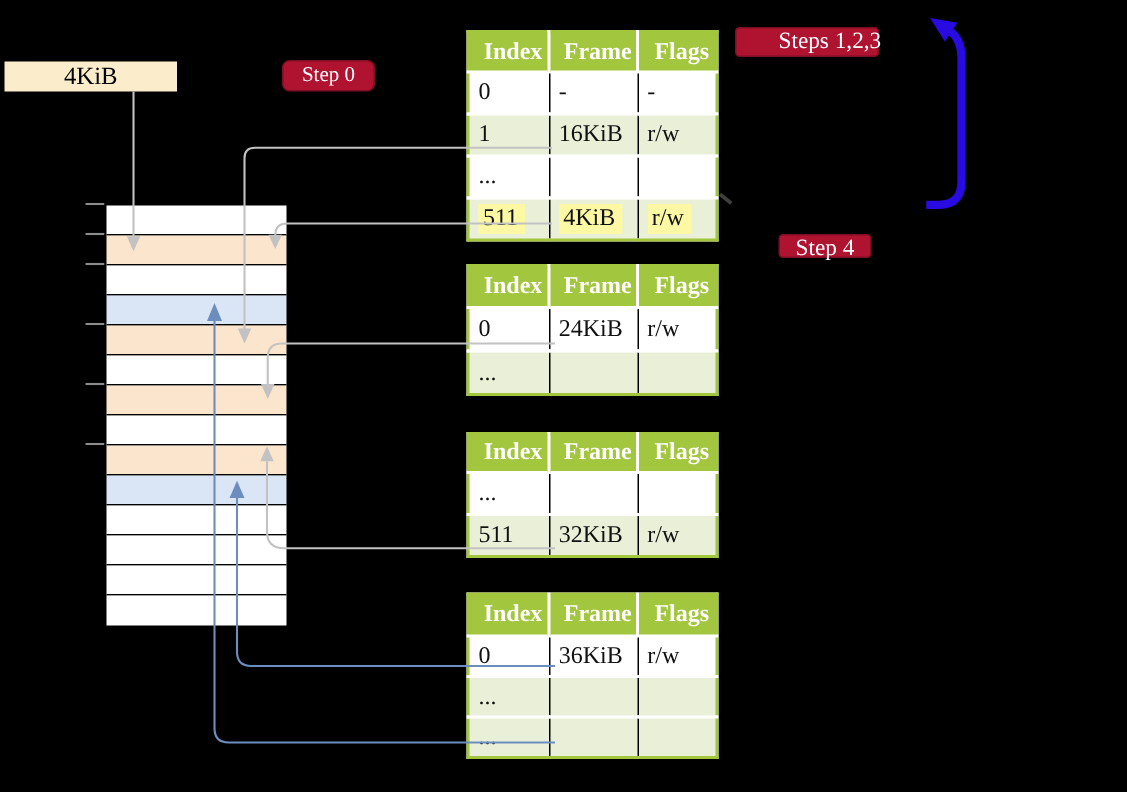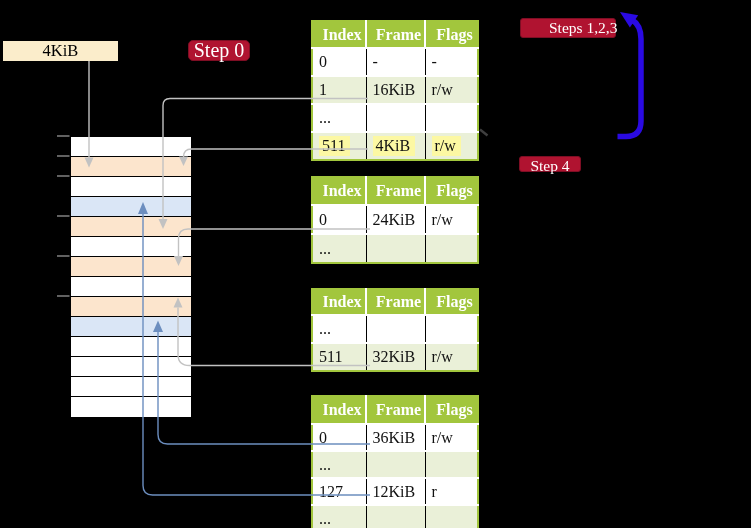--- a/index.html
+++ b/index.html
@@ -31,22 +31,22 @@
   .t3{top:288px;} .t3 th{height:24px;} .t3 td{height:26px;}
   .t4{top:395px;} .t4 th{height:26px;} .t4 td{height:25px;}
   
   .labelbox{position:absolute;text-align:center;white-space:nowrap;}
   .size-label{left:3px;top:41px;width:115px;height:20px;line-height:20px;
               background:#FBEDCB;color:#000;font-size:16.5px;}
   .badge{color:#fff;font-size:15.5px;border-radius:3px;border:1px solid #7E0E24;
          box-sizing:border-box;}
   .badge.crimson{background:#B01330;}
   .badge.violet{background:#4C2BDE;border-color:#3A1FB0;}
-  .step0{left:188px;top:40px;width:62px;height:21px;line-height:19px;border-radius:5px;font-size:20px;}
-  .steps123{left:520px;top:18px;width:96px;height:20px;line-height:18px;padding-left:28px;}
+  .step0{left:188px;top:40px;width:62px;height:21px;line-height:19px;border-radius:5px;font-size:14px;}
+  .steps123{left:490px;top:18px;width:96px;height:20px;line-height:18px;padding-left:28px;}
   .steps1234{left:650px;top:19px;width:97px;height:19px;line-height:17px;}
   .step4{left:519px;top:156px;width:62px;height:16px;line-height:17px;}
   
   svg.overlay{position:absolute;left:0;top:0;pointer-events:none;z-index:10;}
 </style>
 </head>
 <body>
 
 <div class="stage">
 
@@ -171,25 +171,20 @@
       <tbody>
         <tr>
           <td>0</td>
           <td>36KiB</td>
           <td>r/w</td>
         </tr>
         <tr class="shaded">
           <td>...</td>
           <td></td>
           <td></td>
-        </tr>
-        <tr>
-          <td>127</td>
-          <td>12KiB</td>
-          <td>r</td>
         </tr>
         <tr class="shaded">
           <td>...</td>
           <td></td>
           <td></td>
         </tr>
       </tbody>
     </table>
 
   <div class="labelbox size-label">4KiB</div>

